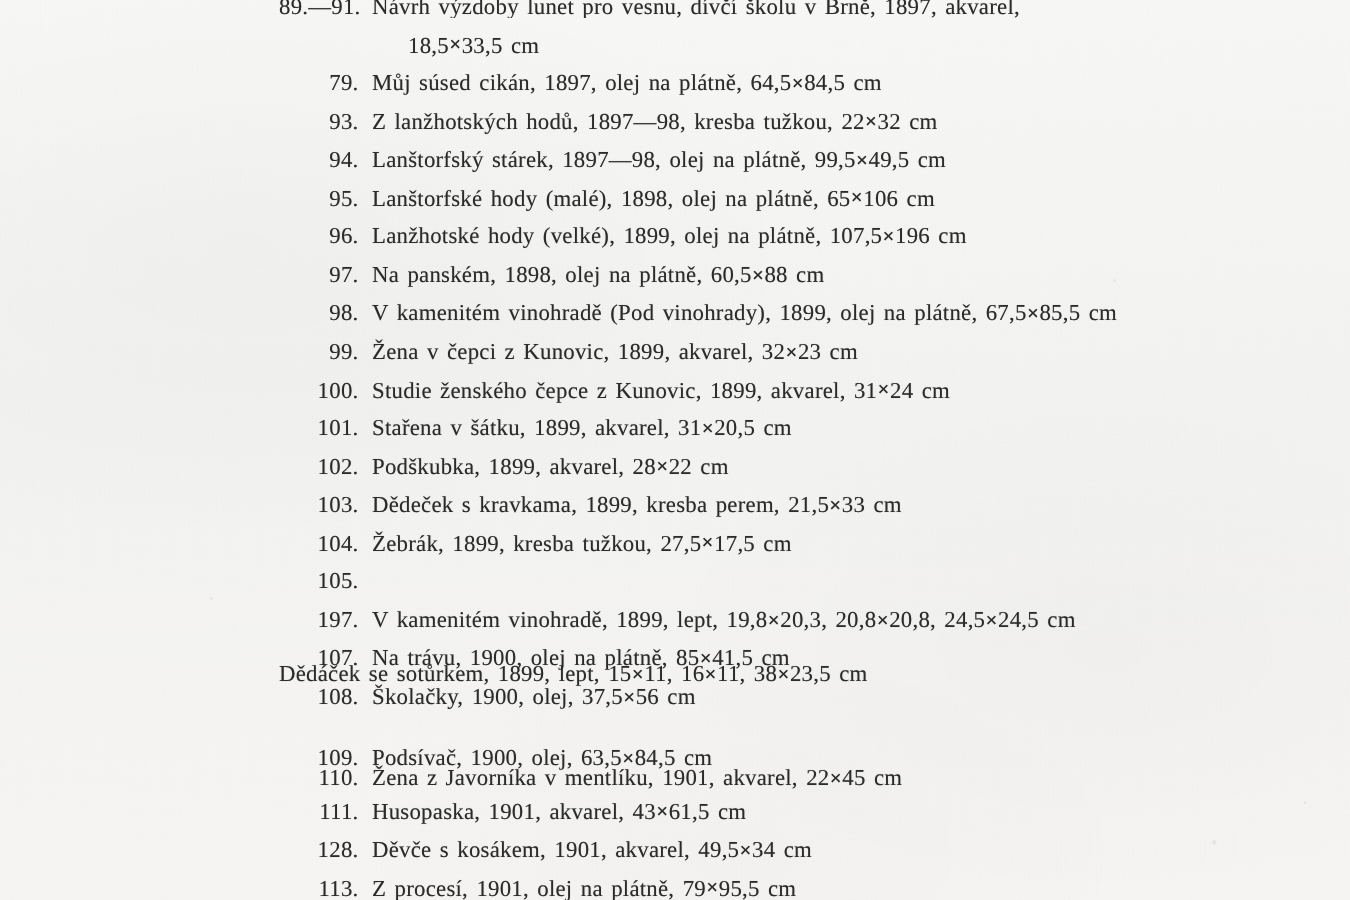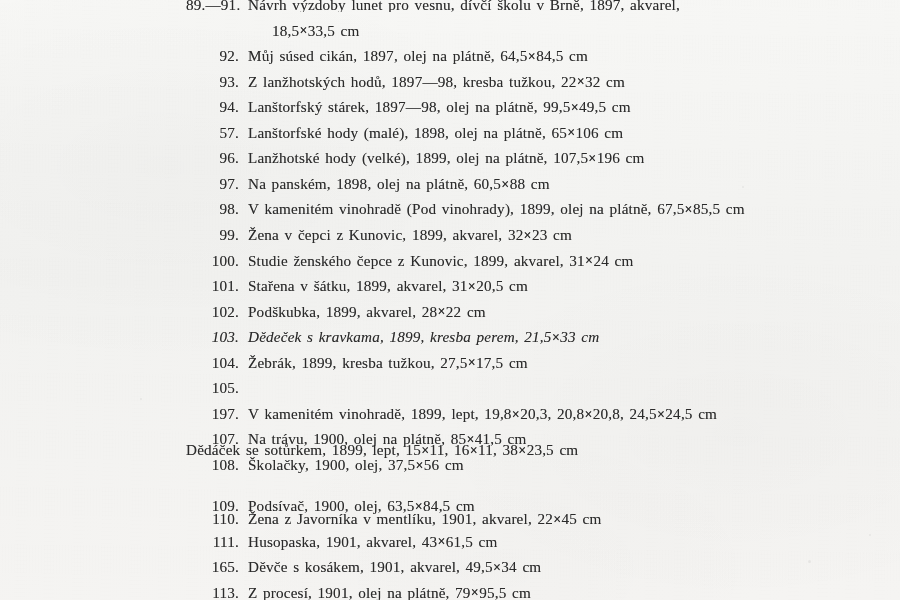--- a/index.html
+++ b/index.html
@@ -112,33 +112,33 @@
 <div class="catalogue" id="catalogue">
     <div class="entry ink clipped" style="position: absolute; left: 186px; top: -3px;">
       <span class="entry-num">89.—91.</span>
       <span class="entry-text">Návrh výzdoby lunet pro vesnu, dívčí školu v Brně, 1897, akvarel,</span>
     </div>
     <div class="entry ink continuation" style="position: absolute; left: 186px; top: 22.55px;">
       <span class="entry-num"></span>
       <span class="entry-text">18,5<span class="x">×</span>33,5 cm</span>
     </div>
     <div class="entry ink" style="position: absolute; left: 186px; top: 48.1px;">
-      <span class="entry-num">92.</span>
+      <span class="entry-num">79.</span>
       <span class="entry-text">Můj súsed cikán, 1897, olej na plátně, 64,5<span class="x">×</span>84,5 cm</span>
     </div>
     <div class="entry ink" style="position: absolute; left: 186px; top: 73.65px;">
       <span class="entry-num">93.</span>
       <span class="entry-text">Z lanžhotských hodů, 1897—98, kresba tužkou, 22<span class="x">×</span>32 cm</span>
     </div>
     <div class="entry ink" style="position: absolute; left: 186px; top: 99.2px;">
       <span class="entry-num">94.</span>
       <span class="entry-text">Lanštorfský stárek, 1897—98, olej na plátně, 99,5<span class="x">×</span>49,5 cm</span>
     </div>
     <div class="entry ink" style="position: absolute; left: 186px; top: 124.75px;">
-      <span class="entry-num">57.</span>
+      <span class="entry-num">95.</span>
       <span class="entry-text">Lanštorfské hody (malé), 1898, olej na plátně, 65<span class="x">×</span>106 cm</span>
     </div>
     <div class="entry ink" style="position: absolute; left: 186px; top: 150.3px;">
       <span class="entry-num">96.</span>
       <span class="entry-text">Lanžhotské hody (velké), 1899, olej na plátně, 107,5<span class="x">×</span>196 cm</span>
     </div>
     <div class="entry ink" style="position: absolute; left: 186px; top: 175.85px;">
       <span class="entry-num">97.</span>
       <span class="entry-text">Na panském, 1898, olej na plátně, 60,5<span class="x">×</span>88 cm</span>
     </div>
@@ -155,21 +155,21 @@
       <span class="entry-text">Studie ženského čepce z Kunovic, 1899, akvarel, 31<span class="x">×</span>24 cm</span>
     </div>
     <div class="entry ink" style="position: absolute; left: 186px; top: 278.05px;">
       <span class="entry-num">101.</span>
       <span class="entry-text">Stařena v šátku, 1899, akvarel, 31<span class="x">×</span>20,5 cm</span>
     </div>
     <div class="entry ink" style="position: absolute; left: 186px; top: 303.6px;">
       <span class="entry-num">102.</span>
       <span class="entry-text">Podškubka, 1899, akvarel, 28<span class="x">×</span>22 cm</span>
     </div>
-    <div class="entry ink" style="position: absolute; left: 186px; top: 329.15px; font-style: italic;">
+    <div class="entry ink" style="position: absolute; left: 186px; top: 329.15px;">
       <span class="entry-num">103.</span>
       <span class="entry-text">Dědeček s kravkama, 1899, kresba perem, 21,5<span class="x">×</span>33 cm</span>
     </div>
     <div class="entry ink" style="position: absolute; left: 186px; top: 354.7px;">
       <span class="entry-num">104.</span>
       <span class="entry-text">Žebrák, 1899, kresba tužkou, 27,5<span class="x">×</span>17,5 cm</span>
     </div>
     <div class="entry ink" style="position: absolute; left: 186px; top: 380.25px; flex-direction: column;">
       <span class="entry-num">105.</span>
       <span class="entry-text">Dědáček se sotůrkem, 1899, lept, 15<span class="x">×</span>11, 16<span class="x">×</span>11, 38<span class="x">×</span>23,5 cm</span>
@@ -192,20 +192,20 @@
     </div>
     <div class="entry ink" style="position: absolute; left: 186px; top: 511px;">
       <span class="entry-num">110.</span>
       <span class="entry-text">Žena z Javorníka v mentlíku, 1901, akvarel, 22<span class="x">×</span>45 cm</span>
     </div>
     <div class="entry ink" style="position: absolute; left: 186px; top: 533.55px;">
       <span class="entry-num">111.</span>
       <span class="entry-text">Husopaska, 1901, akvarel, 43<span class="x">×</span>61,5 cm</span>
     </div>
     <div class="entry ink" style="position: absolute; left: 186px; top: 559.1px;">
-      <span class="entry-num">165.</span>
+      <span class="entry-num">128.</span>
       <span class="entry-text">Děvče s kosákem, 1901, akvarel, 49,5<span class="x">×</span>34 cm</span>
     </div>
     <div class="entry ink" style="position: absolute; left: 186px; top: 584.65px; align-items: center;">
       <span class="entry-num">113.</span>
       <span class="entry-text">Z procesí, 1901, olej na plátně, 79<span class="x">×</span>95,5 cm</span>
     </div>
   </div>
 
 </body></html>

